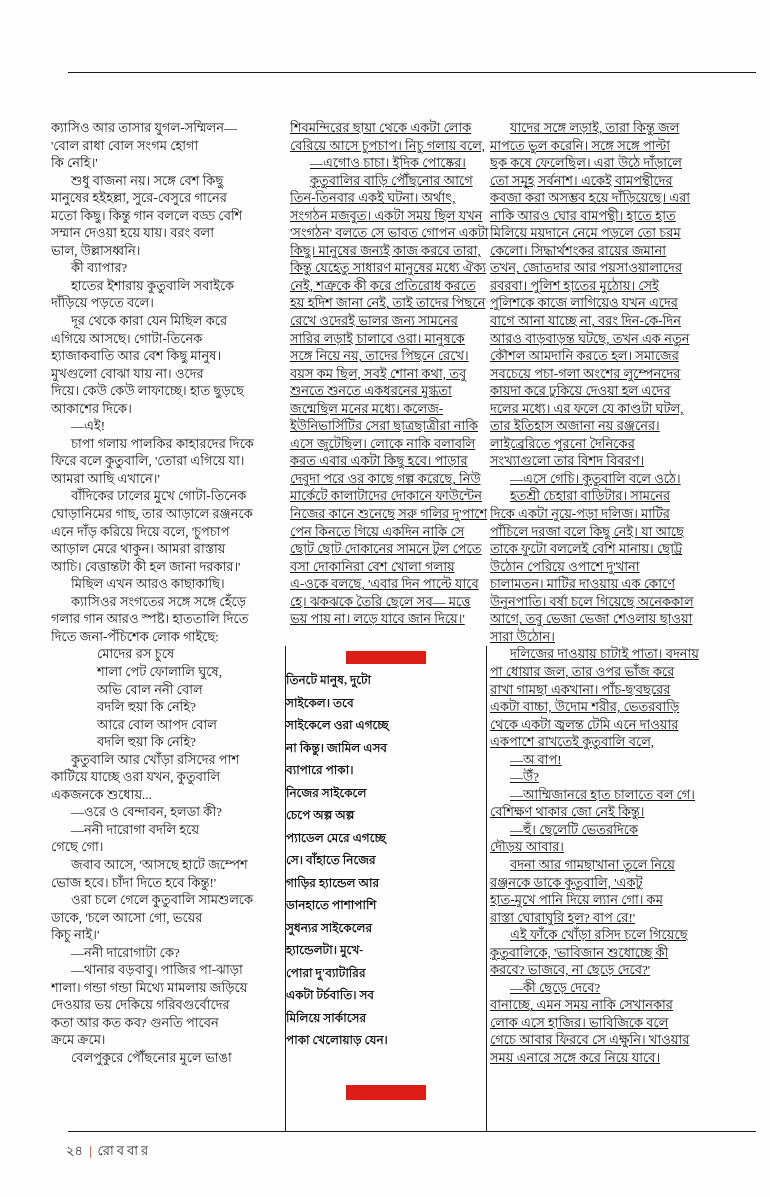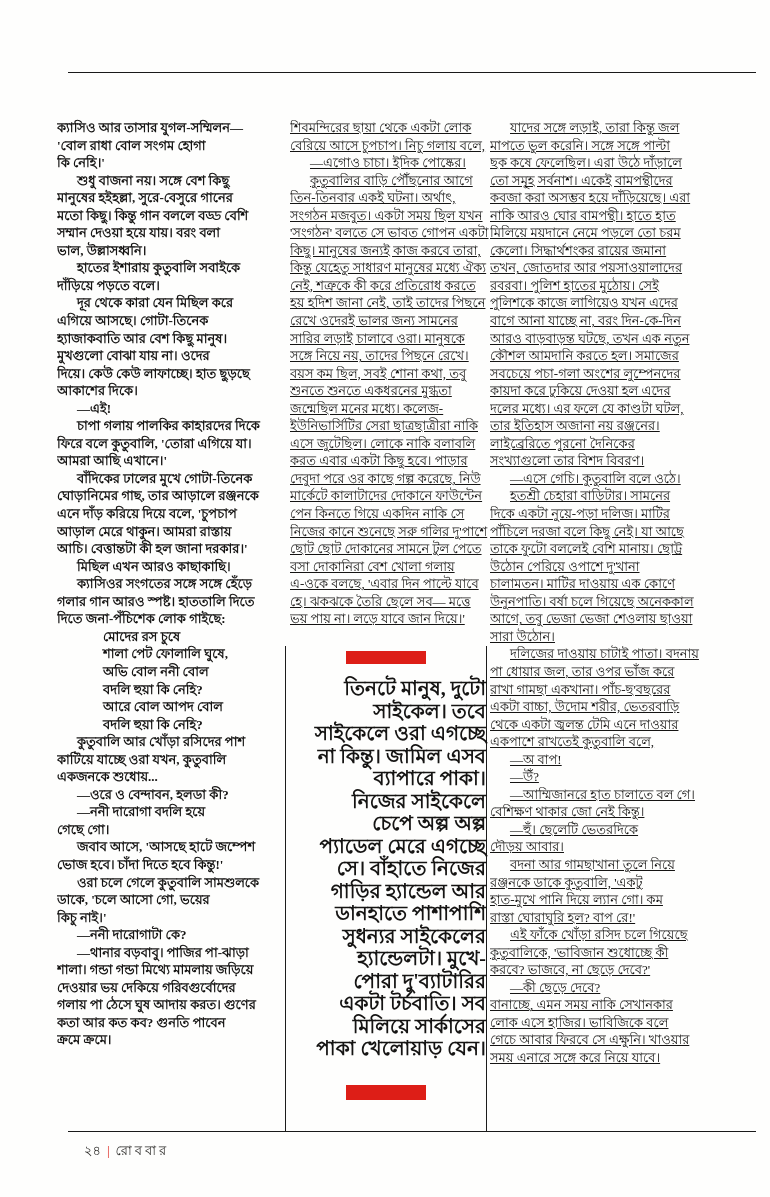--- a/index.html
+++ b/index.html
@@ -20,21 +20,21 @@
     border-top: 1.5px solid #1a1a1a;
   }
   .rule.top { top: 72px; }
   .rule.bottom { top: 1131px; }
 
   .col {
     position: absolute; top: 119px;
     font-size: 13px; line-height: 17.55px;
     overflow: hidden;
   }
-  .col-left  { left: 57px;  width: 226px; height: 990px; font-weight: bold; }
+  .col-left  { left: 51px;  width: 226px; height: 990px; }
   .col-mid   { left: 290px; width: 214px; height: 515px; text-decoration: underline; }
   .col-right { left: 490px; width: 223px; height: 990px; text-decoration: underline; }
 
   .line { white-space: nowrap; }
   .line.p { text-indent: 20px; }
   .line.l { text-indent: 46px; }
 
   .quote-frame {
     position: absolute; left: 285px; top: 646px;
     width: 200px; height: 485px;
@@ -44,28 +44,28 @@
   .red-bar {
     width: 80px; height: 13px;
     background: var(--accent, #dd1e17);
     margin: 0 auto;
   }
   .red-bar.top { margin-top: 5px; }
   .red-bar.bottom {
     position: absolute; left: 60px; bottom: 31px; height: 15px;
   }
   .quote-text {
-    margin-top: 13px;
-    font-size: 20px; font-weight: 700;
-    line-height: 22.5px; text-align: right;
+    margin-top: 5px;
+    font-size: 12px; font-weight: 700;
+    line-height: 22.5px; text-align: left;
   }
   .quote-text .line { white-space: nowrap; text-indent: 0; }
 
   .footer {
-    position: absolute; left: 84px; top: 1141px;
+    position: absolute; left: 66px; top: 1141px;
     font-size: 13px; color: #2b2a28;
   }
   .footer .sep { color: var(--accent, #c40e0e); margin: 0 6px; }
   .footer .mag { letter-spacing: 3px; }
 </style>
 </head>
 <body>
 
 <div class="page">
 
@@ -73,20 +73,21 @@
 
   <div class="col col-left">
       <div class="line f">ক্যাসিও আর তাসার যুগল-সম্মিলন—</div>
       <div class="line f">'বোল রাধা বোল সংগম হোগা</div>
       <div class="line f">কি নেহি।'</div>
       <div class="line p">শুধু বাজনা নয়। সঙ্গে বেশ কিছু</div>
       <div class="line f">মানুষের হইহল্লা, সুরে-বেসুরে গানের</div>
       <div class="line f">মতো কিছু। কিন্তু গান বললে বড্ড বেশি</div>
       <div class="line f">সম্মান দেওয়া হয়ে যায়। বরং বলা</div>
       <div class="line f">ভাল, উল্লাসধ্বনি।</div>
+      <div class="line p">কী ব্যাপার?</div>
       <div class="line p">হাতের ইশারায় কুতুবালি সবাইকে</div>
       <div class="line f">দাঁড়িয়ে পড়তে বলে।</div>
       <div class="line p">দূর থেকে কারা যেন মিছিল করে</div>
       <div class="line f">এগিয়ে আসছে। গোটা-তিনেক</div>
       <div class="line f">হ্যাজাকবাতি আর বেশ কিছু মানুষ।</div>
       <div class="line f">মুখগুলো বোঝা যায় না। ওদের</div>
       <div class="line f">দিয়ে। কেউ কেউ লাফাচ্ছে। হাত ছুড়ছে</div>
       <div class="line f">আকাশের দিকে।</div>
       <div class="line p">—এই!</div>
       <div class="line p">চাপা গলায় পালকির কাহারদের দিকে</div>
@@ -115,23 +116,23 @@
       <div class="line f">গেছে গো।</div>
       <div class="line p">জবাব আসে, 'আসছে হাটে জম্পেশ</div>
       <div class="line f">ভোজ হবে। চাঁদা দিতে হবে কিন্তু!'</div>
       <div class="line p">ওরা চলে গেলে কুতুবালি সামশুলকে</div>
       <div class="line f">ডাকে, 'চলে আসো গো, ভয়ের</div>
       <div class="line f">কিচু নাই।'</div>
       <div class="line p">—ননী দারোগাটা কে?</div>
       <div class="line p">—থানার বড়বাবু। পাজির পা-ঝাড়া</div>
       <div class="line f">শালা। গন্ডা গন্ডা মিথ্যে মামলায় জড়িয়ে</div>
       <div class="line f">দেওয়ার ভয় দেকিয়ে গরিবগুর্বোদের</div>
-      <div class="line f">গলায় পা ঠেসে ঘুষ আদায় করত। গুণের</div>
       <div class="line f">কতা আর কত কব? গুনতি পাবেন</div>
       <div class="line f">ক্রমে ক্রমে।</div>
+      <div class="line p">বেলপুকুরে পৌঁছনোর মুলে ভাঙা</div>
     </div>
 
   <div class="col col-mid">
       <div class="line f">শিবমন্দিরের ছায়া থেকে একটা লোক</div>
       <div class="line f">বেরিয়ে আসে চুপচাপ। নিচু গলায় বলে,</div>
       <div class="line p">—এগোও চাচা। ইদিক পোষ্কের।</div>
       <div class="line p">কুতুবালির বাড়ি পৌঁছনোর আগে</div>
       <div class="line f">তিন-তিনবার একই ঘটনা। অর্থাৎ,</div>
       <div class="line f">সংগঠন মজবুত। একটা সময় ছিল যখন</div>
       <div class="line f">'সংগঠন' বলতে সে ভাবত গোপন একটা</div>
@@ -143,22 +144,22 @@
       <div class="line f">সারির লড়াই চালাবে ওরা। মানুষকে</div>
       <div class="line f">সঙ্গে নিয়ে নয়, তাদের পিছনে রেখে।</div>
       <div class="line f">বয়স কম ছিল, সবই শোনা কথা, তবু</div>
       <div class="line f">শুনতে শুনতে একধরনের মুগ্ধতা</div>
       <div class="line f">জন্মেছিল মনের মধ্যে। কলেজ-</div>
       <div class="line f">ইউনিভার্সিটির সেরা ছাত্রছাত্রীরা নাকি</div>
       <div class="line f">এসে জুটেছিল। লোকে নাকি বলাবলি</div>
       <div class="line f">করত এবার একটা কিছু হবে। পাড়ার</div>
       <div class="line f">দেবুদা পরে ওর কাছে গল্প করেছে, নিউ</div>
       <div class="line f">মার্কেটে কালাটাদের দোকানে ফাউন্টেন</div>
+      <div class="line f">নিজের কানে শুনেছে সরু গলির দু'পাশে</div>
       <div class="line f">পেন কিনতে গিয়ে একদিন নাকি সে</div>
-      <div class="line f">নিজের কানে শুনেছে সরু গলির দু'পাশে</div>
       <div class="line f">ছোট ছোট দোকানের সামনে টুল পেতে</div>
       <div class="line f">বসা দোকানিরা বেশ খোলা গলায়</div>
       <div class="line f">এ-ওকে বলছে, 'এবার দিন পাল্টে যাবে</div>
       <div class="line f">হে। ঝকঝকে তৈরি ছেলে সব— মত্তে</div>
       <div class="line f">ভয় পায় না। লড়ে যাবে জান দিয়ে।'</div>
     </div>
 
   <div class="quote-frame">
     <div class="red-bar top"></div>
     <div class="quote-text">

